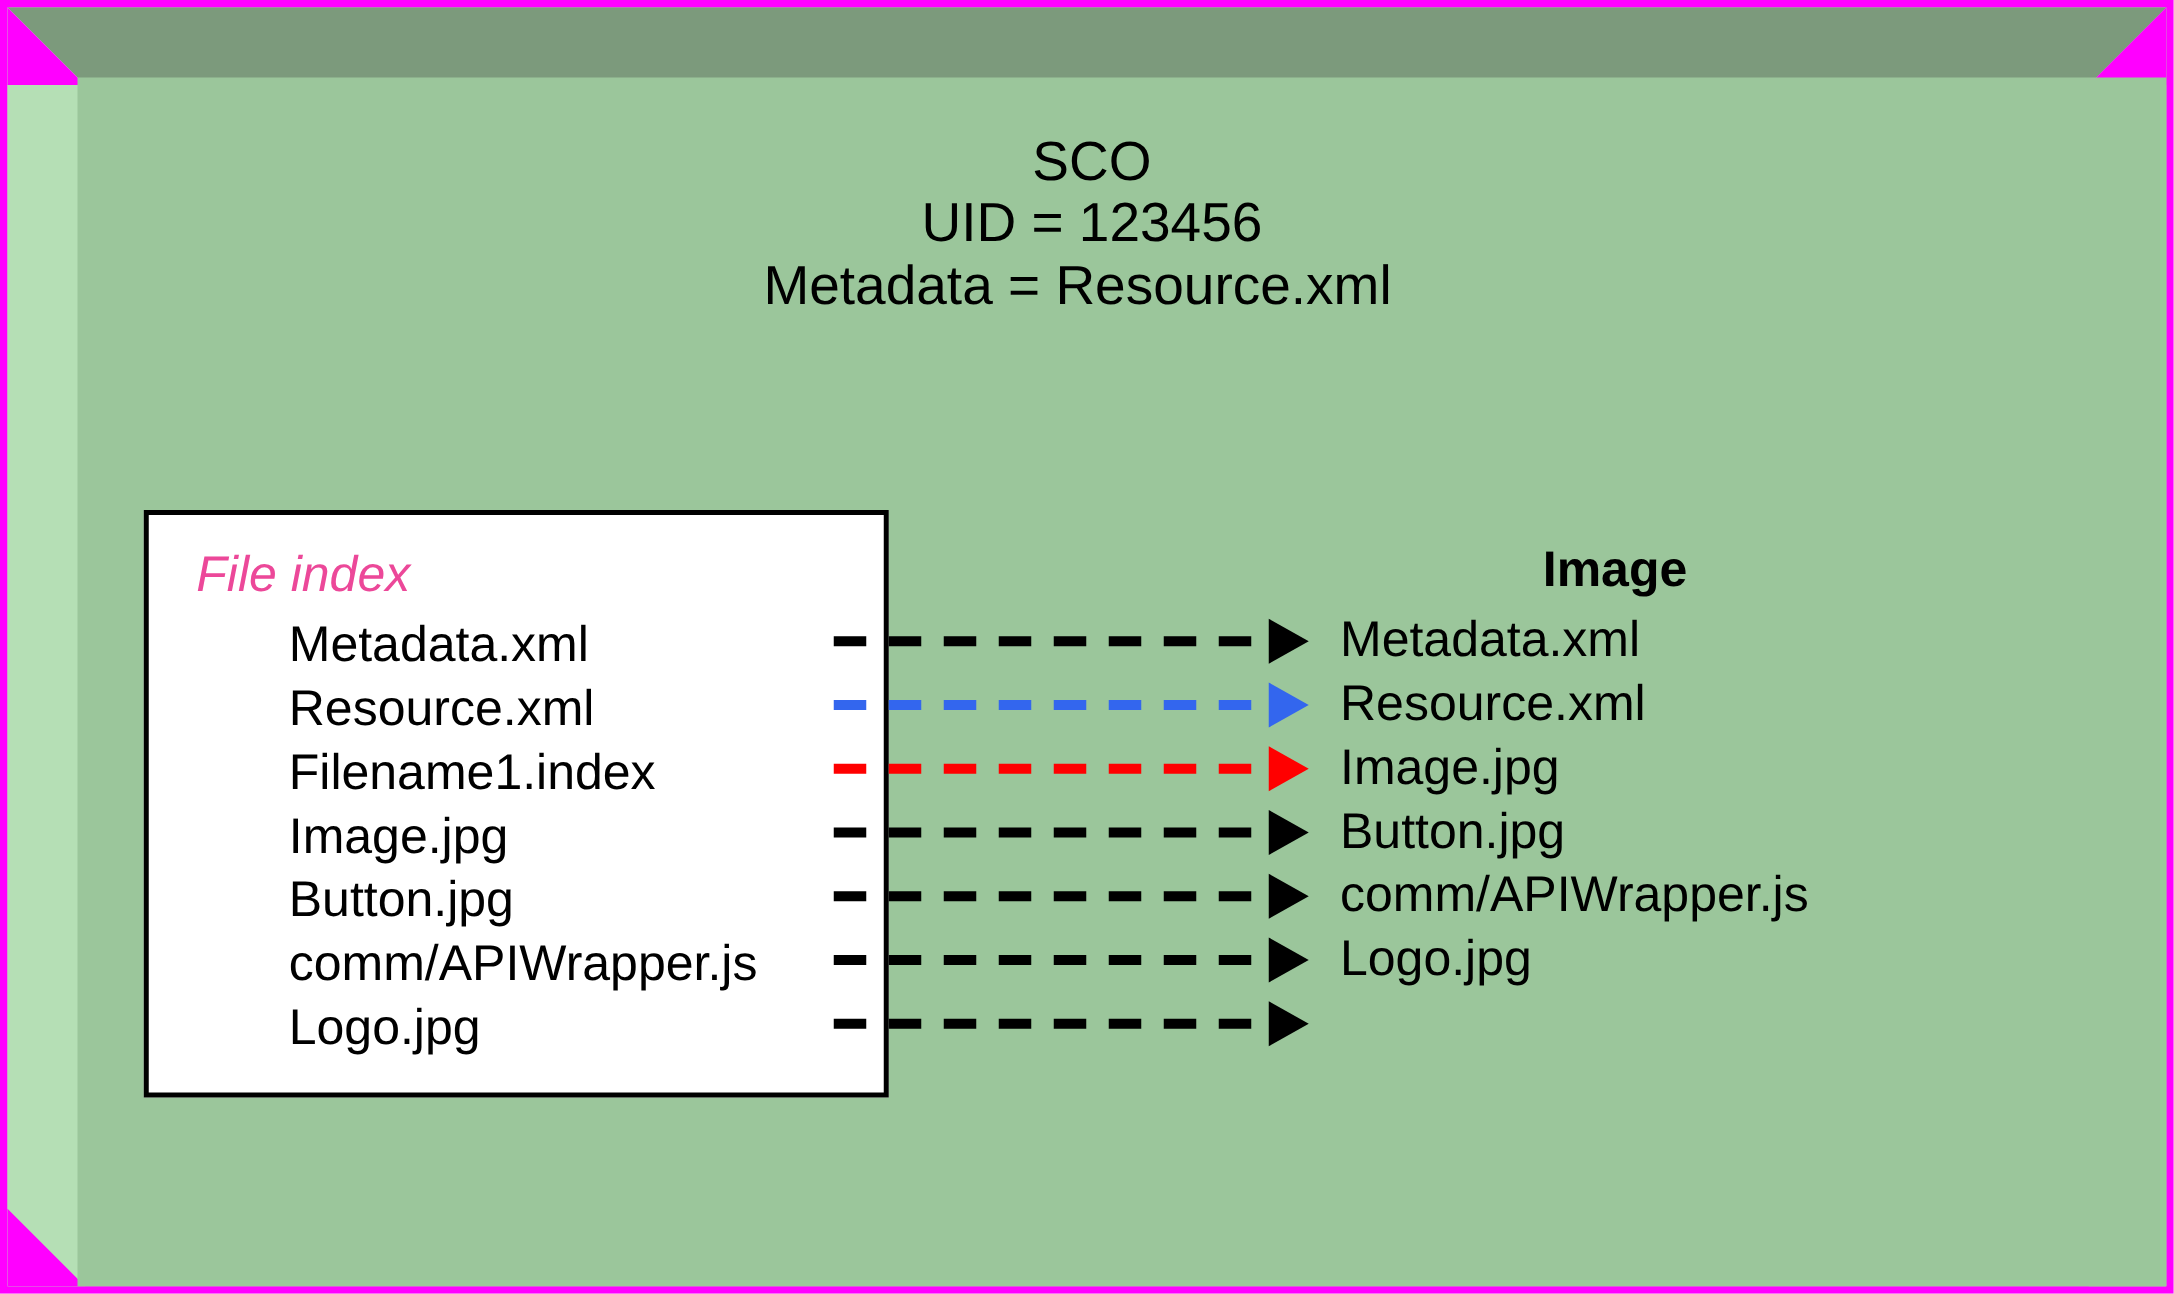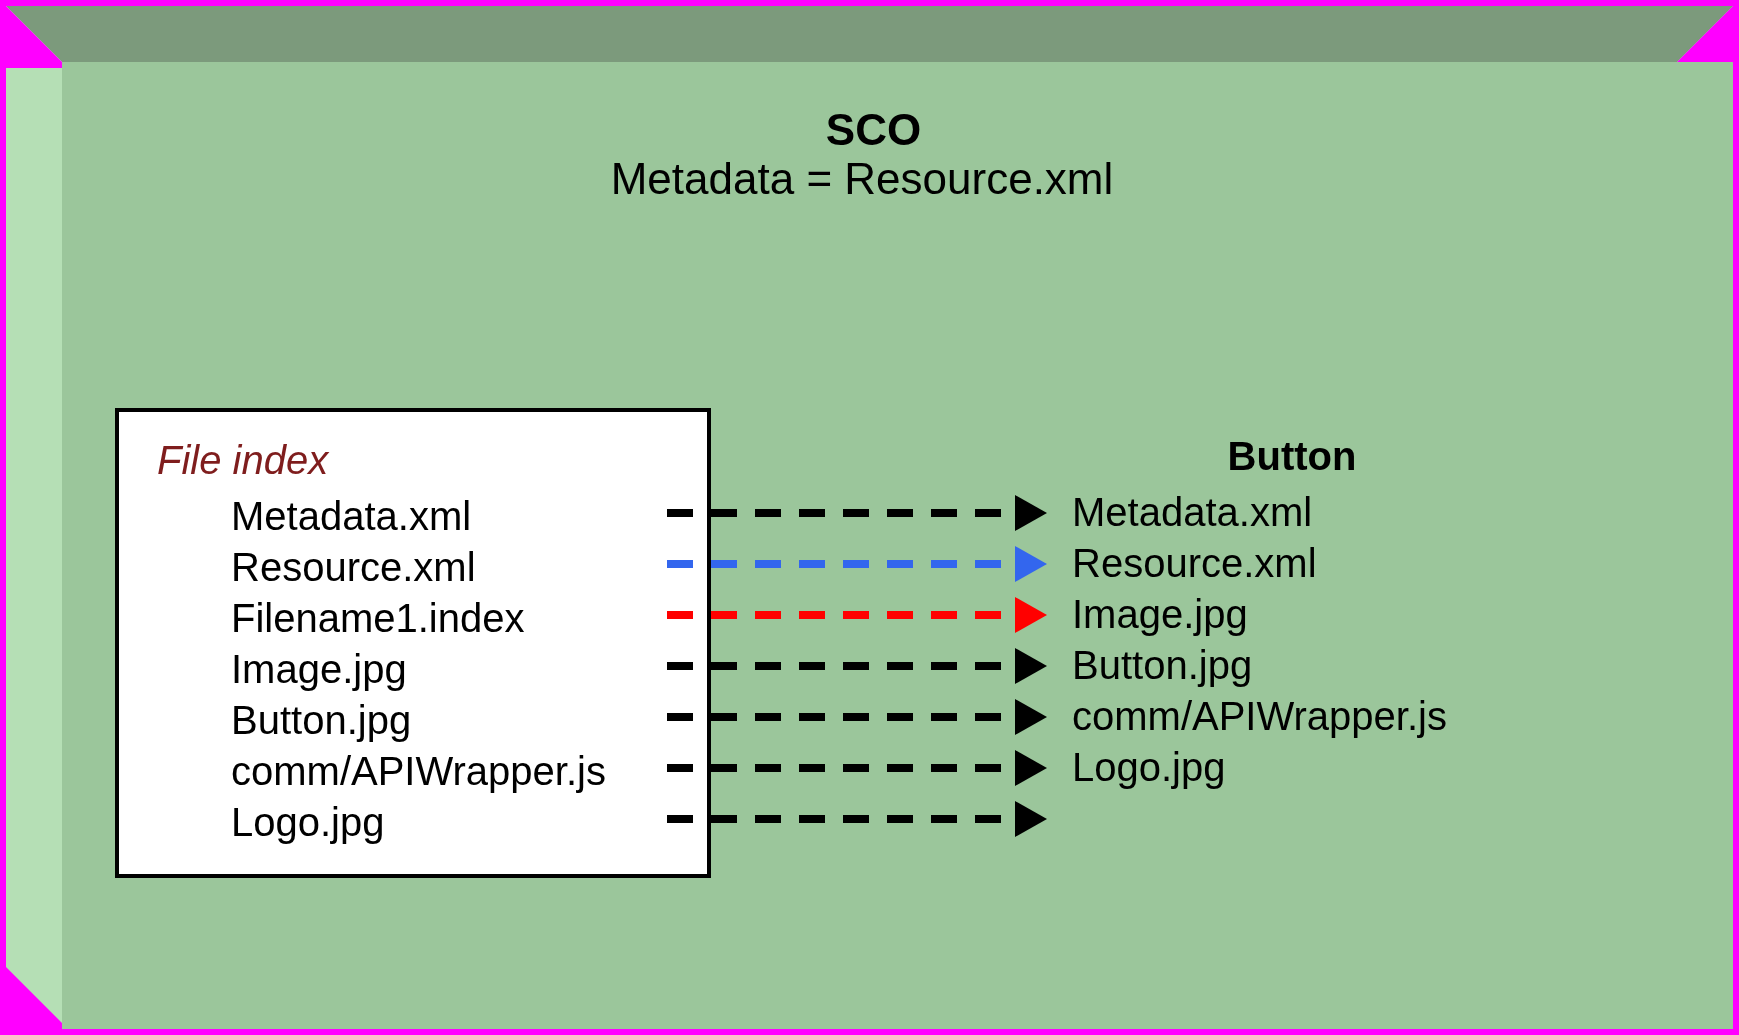--- a/index.html
+++ b/index.html
@@ -48,40 +48,40 @@
     top: 105px;
     width: 1600px;
     text-align: center;
     color: #000000;
     line-height: 1.12;
   }
   .title-line {
     font-size: 44px;
     white-space: pre;
   }
-  .title-line.bold { font-weight: bold; padding-left: 23px; }
+  .title-line.bold { font-weight: normal; padding-left: 23px; }
 
   
   .index-box {
     position: absolute;
     left: 115px;
     top: 408px;
     width: 596px;
     height: 470px;
     background: #FFFFFF;
     border: 4px solid #000000;
     box-sizing: border-box;
   }
   .index-title {
     position: absolute;
     left: 38px;
     top: 26px;
     font-size: 40px;
     font-style: italic;
-    color: #7f1d1d;
+    color: #ec4899;
     white-space: pre;
   }
   .index-list {
     position: absolute;
     left: 112px;
     top: 79px;
     width: 470px;
   }
   .index-item {
     font-size: 40px;
@@ -166,20 +166,21 @@
     <polygon points="1733,6 1733,1029 1671,1029 1671,68" fill="#9BC69B"></polygon>
     <polygon points="6,6 68,68 6,68" fill="#FF00FF"></polygon>
     <polygon points="1733,6 1671,68 1733,68" fill="#FF00FF"></polygon>
     <polygon points="6,1029 68,1029 6,967" fill="#FF00FF"></polygon>
   </svg>
 
   <div class="face-main"></div>
 
   <div class="title-block">
     <div class="title-line bold">SCO</div>
+    <div class="title-line bold">UID = 123456</div>
     <div class="title-line">Metadata = Resource.xml</div>
   </div>
 
   <div class="index-box">
     <div class="index-title">File index</div>
     <div class="index-list">
       <div class="index-item">Metadata.xml</div>
       <div class="index-item">Resource.xml</div>
       <div class="index-item">Filename1.index</div>
       <div class="index-item">Image.jpg</div>
@@ -277,21 +278,21 @@
           <i style="left: 176px;"></i>
           <i style="left: 220px;"></i>
           <i style="left: 264px;"></i>
           <i style="left: 308px;"></i>
         </div>
       <div class="conn-head"></div>
     </div>
   </div>
 
   <div class="files-col">
-    <div class="files-head">Button</div>
+    <div class="files-head">Image</div>
     <div class="files-item">Metadata.xml</div>
     <div class="files-item">Resource.xml</div>
     <div class="files-item">Image.jpg</div>
     <div class="files-item">Button.jpg</div>
     <div class="files-item">comm/APIWrapper.js</div>
     <div class="files-item">Logo.jpg</div>
   </div>
 
 </div>
 

